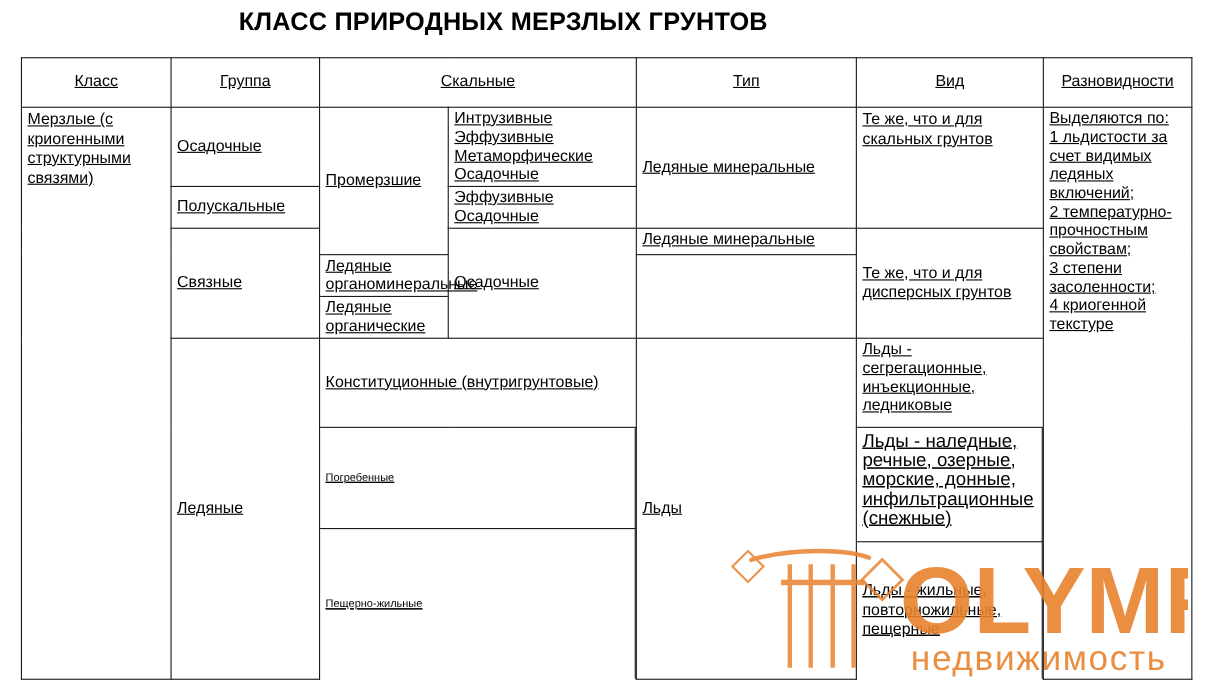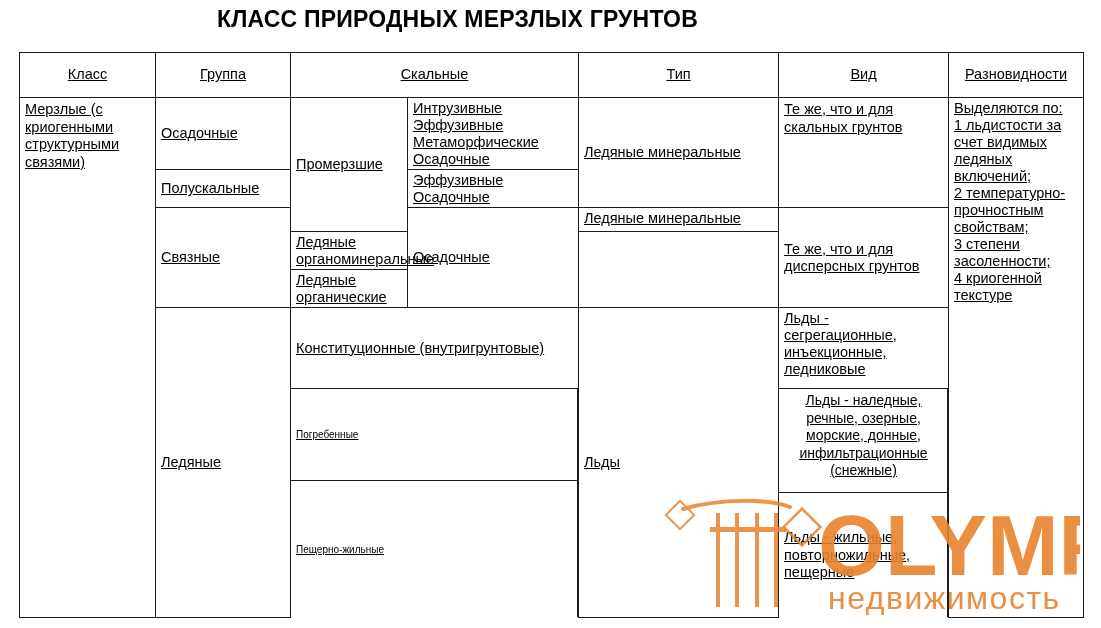--- a/index.html
+++ b/index.html
@@ -216,22 +216,22 @@
             </tr>
           </tbody>
             </table>
         </td>
 
         <td style="padding:0; border:none; vertical-align:top;">
           <table style="width:100%; height:100%; border-collapse:collapse; table-layout:fixed;">
             <tbody>
                 <tr>
               <td style="height:98px; border:1px solid #1a1a1a; border-top:none; border-left:none;
-                         vertical-align:top; padding:3px 4px 2px 5px; font-size:14px;
-                         line-height:17.5px; white-space:pre-line;text-align:center;">Льды - наледные,
+                         vertical-align:top; padding:3px 4px 2px 5px; font-size:17px;
+                         line-height:17.5px; white-space:pre-line;">Льды - наледные,
 речные, озерные,
 морские, донные,
 инфильтрационные
 (снежные)</td>
             </tr>
             <tr>
               <td style="height:119px; border:1px solid #1a1a1a; border-top:none; border-left:none;
                          border-bottom:none; vertical-align:middle; padding:3px 4px 2px 5px;
                          font-size:14.5px; line-height:17.5px; white-space:pre-line;">Льды - жильные,
 повторножильные,

